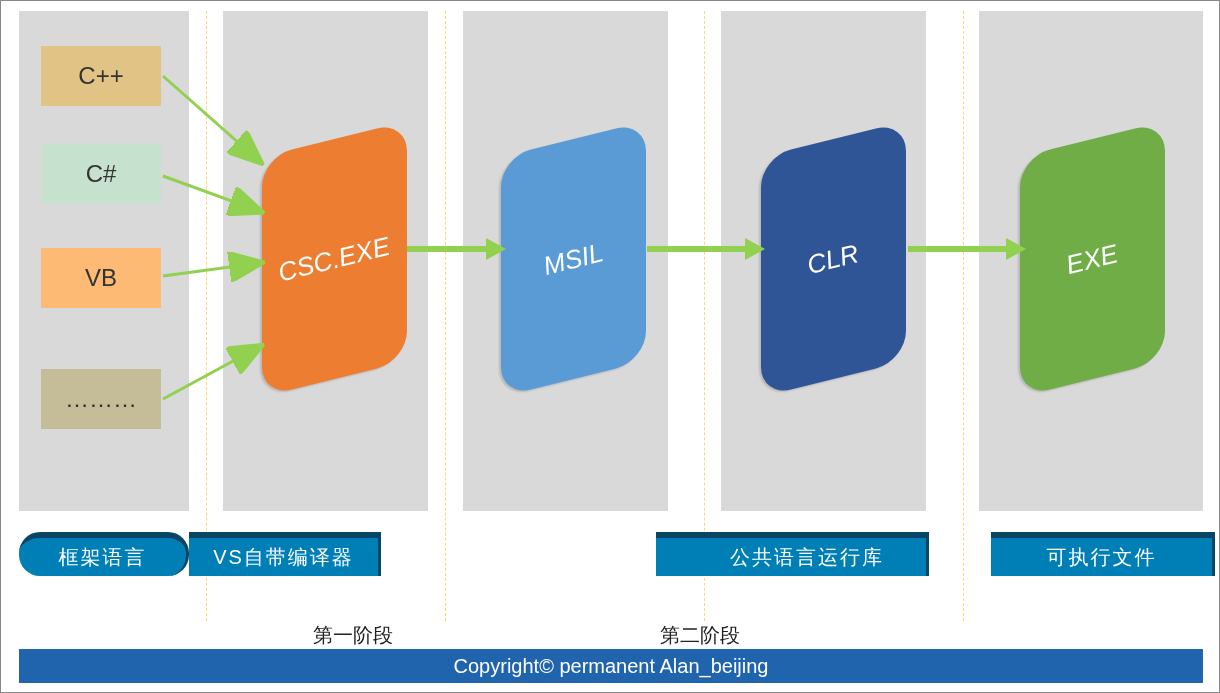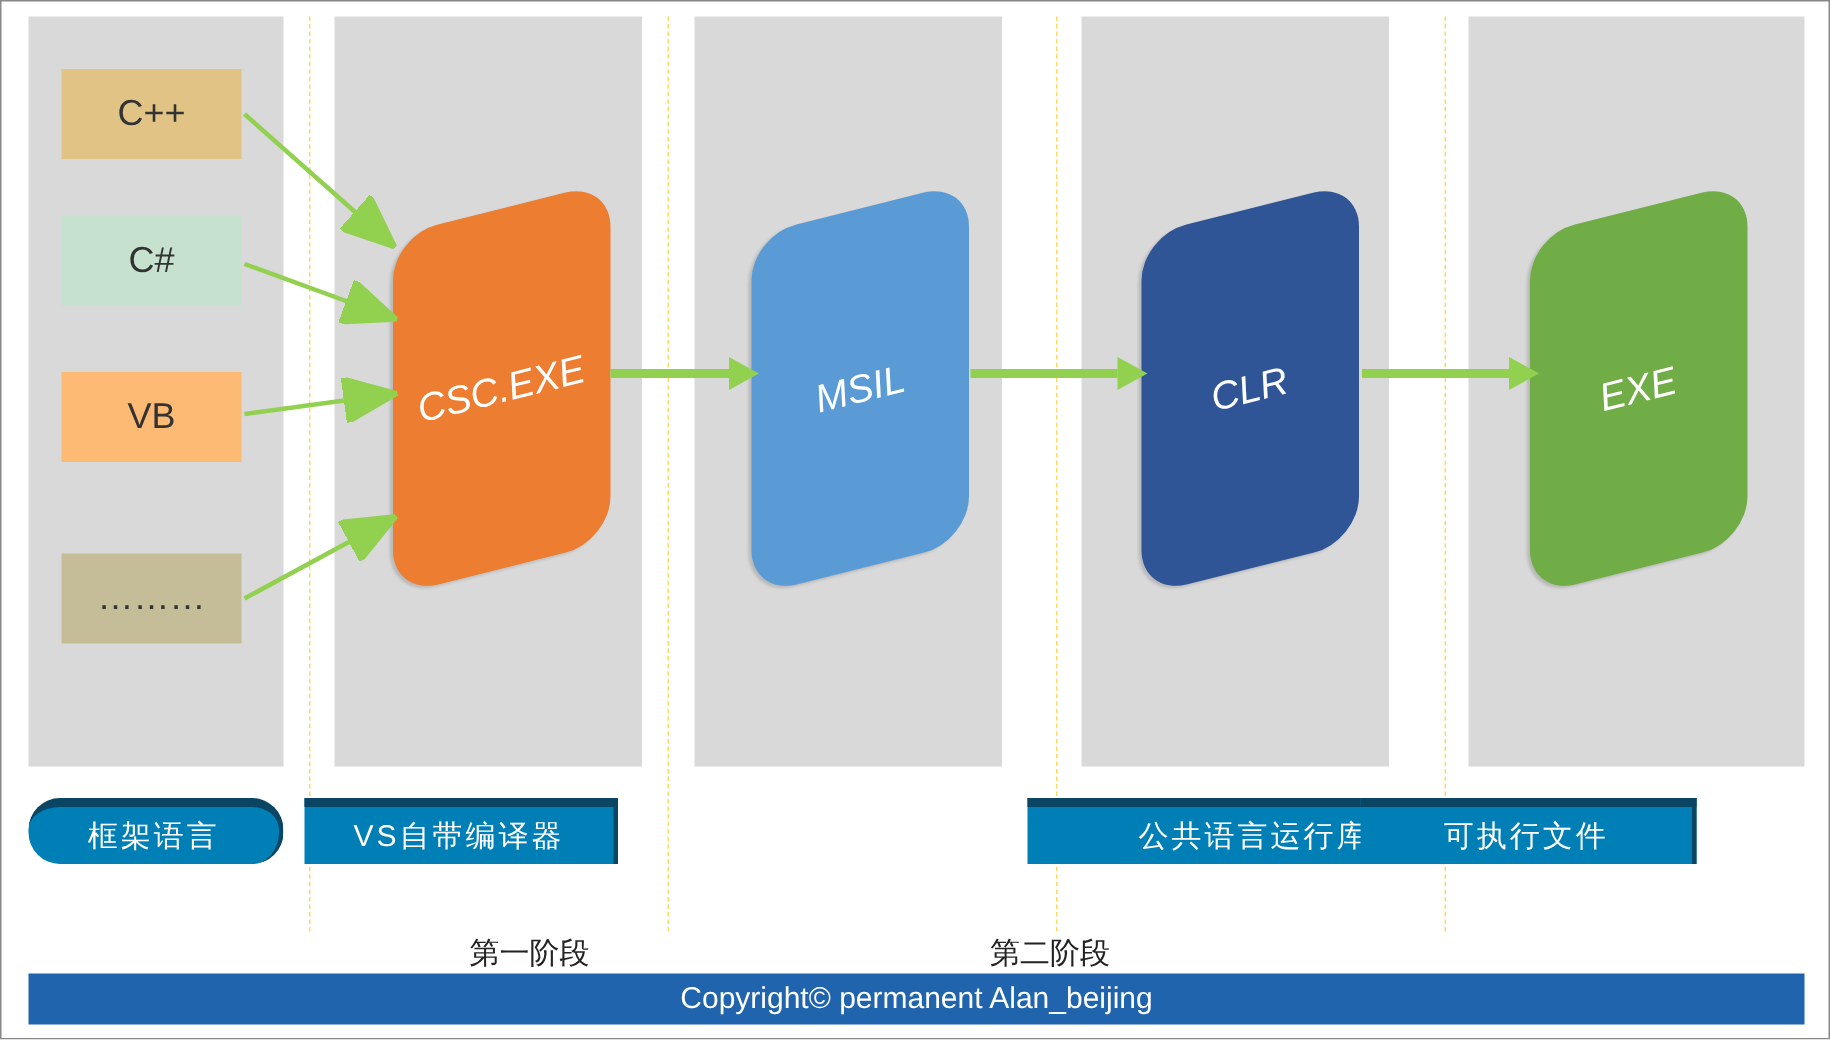--- a/index.html
+++ b/index.html
@@ -111,27 +111,27 @@
 
   <div class="arrow-line" style="left:646px; top:245px; width:98px;"></div>
   <div class="arrow-head" style="left:744px; top:237px;"></div>
 
   <div class="arrow-line" style="left:907px; top:245px; width:98px;"></div>
   <div class="arrow-head" style="left:1005px; top:237px;"></div>
 
   <div class="label-bar" style="left:18px;  width:170px;border-radius:21px;">
       <span>框架语言</span>
     </div>
-  <div class="label-bar" style="left:202px; width:209px;">
+  <div class="label-bar" style="left:188px; width:192px;">
       <span>VS自带编译器</span>
     </div>
-  <div class="label-bar" style="left:684px; width:273px;padding-left:32px;">
+  <div class="label-bar" style="left:655px; width:273px;padding-left:32px;">
       <span>公共语言运行库</span>
     </div>
-  <div class="label-bar" style="left:906px; width:224px;">
+  <div class="label-bar" style="left:990px; width:224px;">
       <span>可执行文件</span>
     </div>
 
   <div class="phase-label" style="left:312px;">第一阶段</div>
   <div class="phase-label" style="left:659px;">第二阶段</div>
 
   <div class="footer">Copyright©  permanent   Alan_beijing</div>
 </div>
 
 </body></html>

